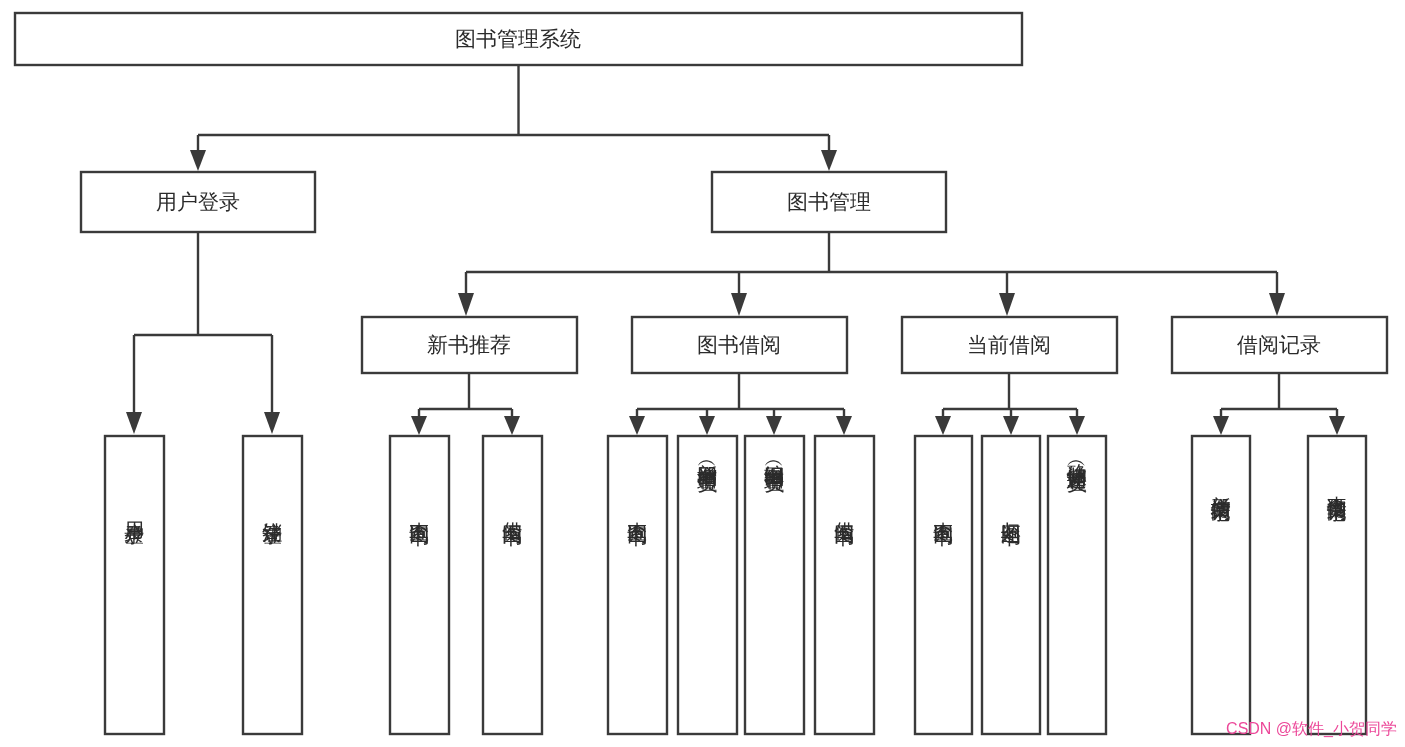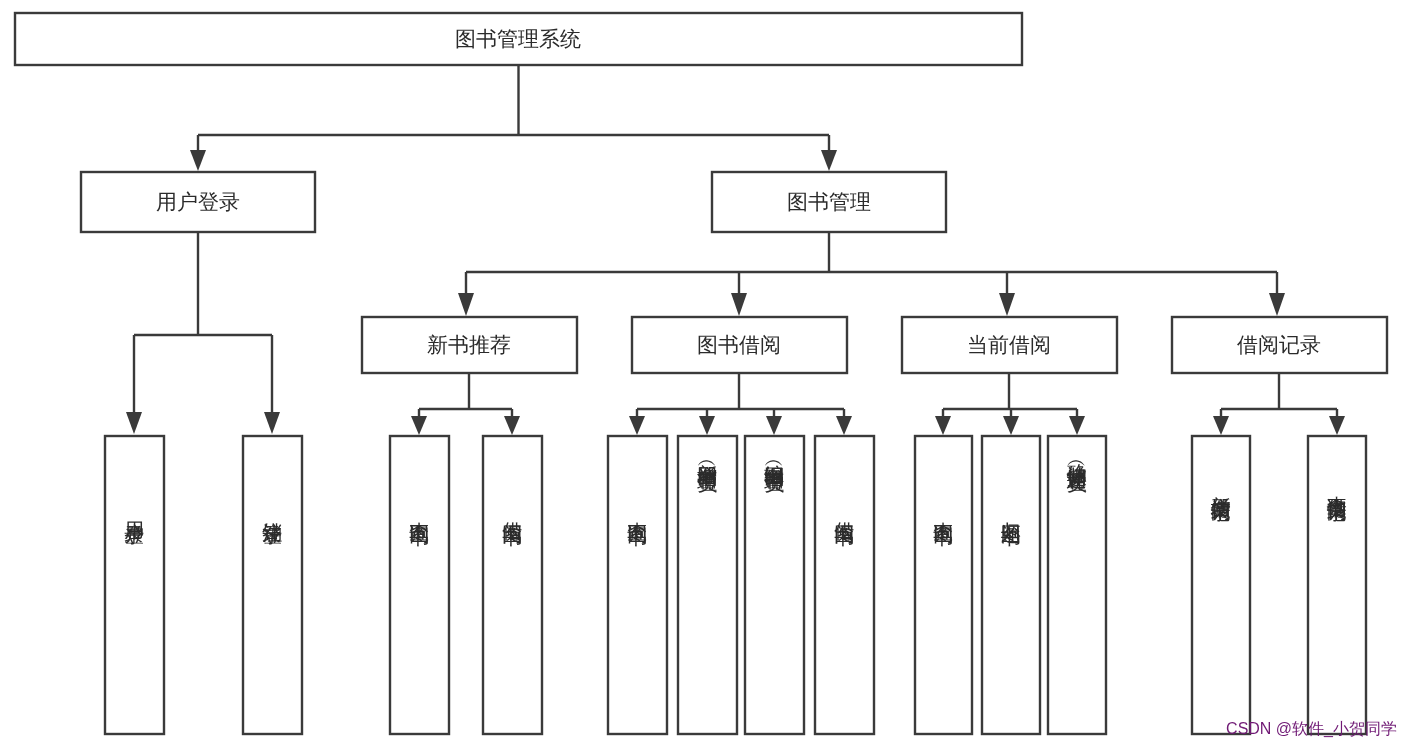--- a/index.html
+++ b/index.html
@@ -65,21 +65,21 @@
     color: #2b2b2b;
     letter-spacing: 1.5px;
     white-space: nowrap;
   }
   .watermark {
     position: absolute;
     right: 8px;
     bottom: 7px;
     font-family: "Liberation Sans", sans-serif;
     font-size: 16px;
-    color: #701a75;
+    color: #ec4899;
     white-space: nowrap;
   }
 </style>
 </head>
 <body>
 
 <div id="diagram-root">
 
   <svg class="diagram" viewBox="0 0 1405 747">
 

